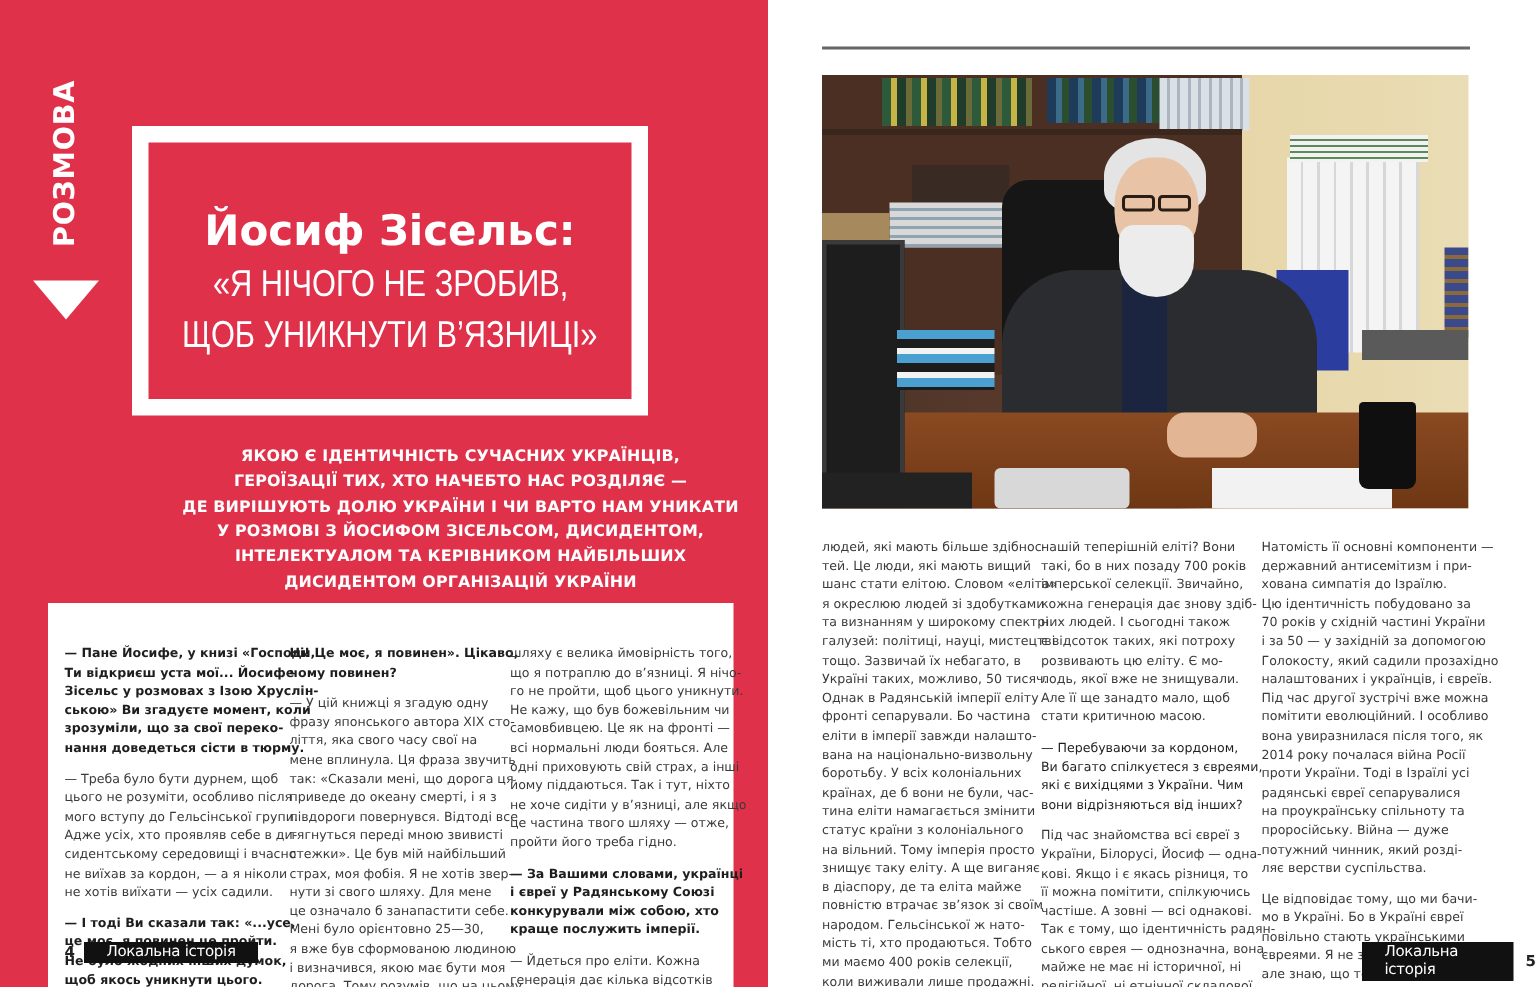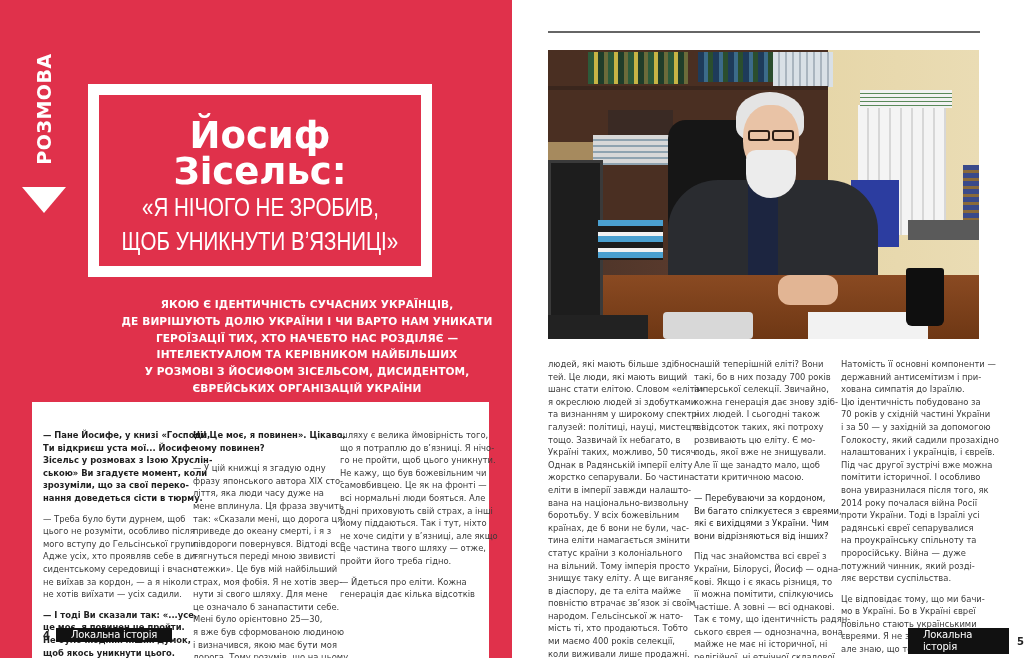--- a/index.html
+++ b/index.html
@@ -23,21 +23,21 @@
       position: absolute; left: 22px; top: 187px; width: 0; height: 0;
       border-left: 22px solid transparent; border-right: 22px solid transparent;
       border-top: 26px solid #ffffff;
     }
     .title-frame {
       position: absolute; left: 88px; top: 84px; width: 344px; height: 193px;
       border: 11px solid #ffffff;
       display: flex; flex-direction: column; align-items: center; justify-content: center;
       text-align: center; color: #fff;
     }
-    .title-name { font-family: "DejaVu Sans", sans-serif; font-weight: bold; font-size: 37px; line-height: 36px; margin-top: 14px; }
+    .title-name { font-family: "DejaVu Sans", sans-serif; font-weight: bold; font-size: 28px; line-height: 36px; margin-top: 14px; }
     .title-quote { font-family: "Liberation Sans", sans-serif; font-size: 25px; line-height: 34px; transform: scaleX(0.82); white-space: nowrap; }
 
     .lead {
       position: absolute; left: 112px; top: 296px; width: 390px;
       color: #fff; text-align: center; font-family: "DejaVu Sans", sans-serif; font-weight: bold;
       font-size: 10.6px; line-height: 16.8px; letter-spacing: 0.1px;
     }
     .lead div { white-space: nowrap; text-align: center; }
 
     .text-box {
@@ -103,25 +103,25 @@
     <div class="section-arrow"></div>
 
     <div class="title-frame">
       <div class="title-name">Йосиф Зісельс:</div>
       <div class="title-quote">«Я НІЧОГО НЕ ЗРОБИВ,</div>
       <div class="title-quote">ЩОБ УНИКНУТИ В’ЯЗНИЦІ»</div>
     </div>
 
     <div class="lead">
       <div>ЯКОЮ Є ІДЕНТИЧНІСТЬ СУЧАСНИХ УКРАЇНЦІВ,</div>
+      <div>ГЕРОЇЗАЦІЇ ТИХ, ХТО НАЧЕБТО НАС РОЗДІЛЯЄ —</div>
       <div>ДЕ ВИРІШУЮТЬ ДОЛЮ УКРАЇНИ І ЧИ ВАРТО НАМ УНИКАТИ</div>
-      <div>ГЕРОЇЗАЦІЇ ТИХ, ХТО НАЧЕБТО НАС РОЗДІЛЯЄ —</div>
+      <div>У РОЗМОВІ З ЙОСИФОМ ЗІСЕЛЬСОМ, ДИСИДЕНТОМ,</div>
       <div>ІНТЕЛЕКТУАЛОМ ТА КЕРІВНИКОМ НАЙБІЛЬШИХ</div>
-      <div>У РОЗМОВІ З ЙОСИФОМ ЗІСЕЛЬСОМ, ДИСИДЕНТОМ,</div>
-      <div>ЄВРЕЙСЬКИХ ОРГАНІЗАЦІЙ УКРАЇНИ</div>
+      <div>ДИСИДЕНТОМ ОРГАНІЗАЦІЙ УКРАЇНИ</div>
     </div>
 
     <div class="text-box"></div>
 
     <div class="col" id="lcol0" style="left:43px; top:429px; width:150px;">
         <p class="q">
           <span class="ln">— Пане Йосифе, у книзі «Господи,</span>
           <span class="ln">Ти відкриєш уста мої... Йосифе</span>
           <span class="ln">Зісельс у розмовах з Ізою Хруслін-</span>
           <span class="ln">ською» Ви згадуєте момент, коли</span>
@@ -145,21 +145,21 @@
         </p>
       </div>
     <div class="col" id="lcol1" style="left:193px; top:429px; width:150px;">
         <p class="q">
           <span class="ln">Ні! Це моє, я повинен». Цікаво,</span>
           <span class="ln">чому повинен?</span>
         </p>
         <p>
           <span class="ln">— У цій книжці я згадую одну</span>
           <span class="ln">фразу японського автора XIX сто-</span>
-          <span class="ln">ліття, яка люди часу дуже на</span>
+          <span class="ln">ліття, яка свого часу свої на</span>
           <span class="ln">мене вплинула. Ця фраза звучить</span>
           <span class="ln">так: «Сказали мені, що дорога ця</span>
           <span class="ln">приведе до океану смерті, і я з</span>
           <span class="ln">півдороги повернувся. Відтоді все</span>
           <span class="ln">тягнуться переді мною звивисті</span>
           <span class="ln">стежки». Це був мій найбільший</span>
           <span class="ln">страх, моя фобія. Я не хотів звер-</span>
           <span class="ln">нути зі свого шляху. Для мене</span>
           <span class="ln">це означало б занапастити себе.</span>
           <span class="ln">Мені було орієнтовно 25—30,</span>
@@ -174,20 +174,26 @@
           <span class="ln">що я потраплю до в’язниці. Я нічо-</span>
           <span class="ln">го не пройти, щоб цього уникнути.</span>
           <span class="ln">Не кажу, що був божевільним чи</span>
           <span class="ln">самовбивцею. Це як на фронті —</span>
           <span class="ln">всі нормальні люди бояться. Але</span>
           <span class="ln">одні приховують свій страх, а інші</span>
           <span class="ln">йому піддаються. Так і тут, ніхто</span>
           <span class="ln">не хоче сидіти у в’язниці, але якщо</span>
           <span class="ln">це частина твого шляху — отже,</span>
           <span class="ln">пройти його треба гідно.</span>
+        </p>
+        <p class="q">
+          <span class="ln">— За Вашими словами, українці</span>
+          <span class="ln">і євреї у Радянському Союзі</span>
+          <span class="ln">конкурували між собою, хто</span>
+          <span class="ln">краще послужить імперії.</span>
         </p>
         <p>
           <span class="ln">— Йдеться про еліти. Кожна</span>
           <span class="ln">генерація дає кілька відсотків</span>
         </p>
       </div>
 
     <div class="footer-left">
       <span class="page-num">4</span>
       <span class="brand">Локальна історія</span>
@@ -233,24 +239,24 @@
         <p>
           <span class="ln">людей, які мають більше здібнос-</span>
           <span class="ln">тей. Це люди, які мають вищий</span>
           <span class="ln">шанс стати елітою. Словом «еліта»</span>
           <span class="ln">я окреслюю людей зі здобутками</span>
           <span class="ln">та визнанням у широкому спектрі</span>
           <span class="ln">галузей: політиці, науці, мистецтві</span>
           <span class="ln">тощо. Зазвичай їх небагато, в</span>
           <span class="ln">Україні таких, можливо, 50 тисяч.</span>
           <span class="ln">Однак в Радянській імперії еліту</span>
-          <span class="ln">жорстко сепарували. Бо частина</span>
+          <span class="ln">фронті сепарували. Бо частина</span>
           <span class="ln">еліти в імперії завжди налашто-</span>
           <span class="ln">вана на національно-визвольну</span>
-          <span class="ln">боротьбу. У всіх божевільним</span>
+          <span class="ln">боротьбу. У всіх колоніальних</span>
           <span class="ln">країнах, де б вони не були, час-</span>
           <span class="ln">тина еліти намагається змінити</span>
           <span class="ln">статус країни з колоніального</span>
           <span class="ln">на вільний. Тому імперія просто</span>
           <span class="ln">знищує таку еліту. А ще виганяє</span>
           <span class="ln">в діаспору, де та еліта майже</span>
           <span class="ln">повністю втрачає зв’язок зі своїм</span>
           <span class="ln">народом. Гельсінської ж нато-</span>
           <span class="ln">мість ті, хто продаються. Тобто</span>
           <span class="ln">ми маємо 400 років селекції,</span>
@@ -292,21 +298,21 @@
         <p>
           <span class="ln">Натомість її основні компоненти —</span>
           <span class="ln">державний антисемітизм і при-</span>
           <span class="ln">хована симпатія до Ізраїлю.</span>
           <span class="ln">Цю ідентичність побудовано за</span>
           <span class="ln">70 років у східній частині України</span>
           <span class="ln">і за 50 — у західній за допомогою</span>
           <span class="ln">Голокосту, який садили прозахідно</span>
           <span class="ln">налаштованих і українців, і євреїв.</span>
           <span class="ln">Під час другої зустрічі вже можна</span>
-          <span class="ln">помітити історичної. І особливо</span>
+          <span class="ln">помітити еволюційний. І особливо</span>
           <span class="ln">вона увиразнилася після того, як</span>
           <span class="ln">2014 року почалася війна Росії</span>
           <span class="ln">проти України. Тоді в Ізраїлі усі</span>
           <span class="ln">радянські євреї сепарувалися</span>
           <span class="ln">на проукраїнську спільноту та</span>
           <span class="ln">проросійську. Війна — дуже</span>
           <span class="ln">потужний чинник, який розді-</span>
           <span class="ln">ляє верстви суспільства.</span>
         </p>
         <p>

